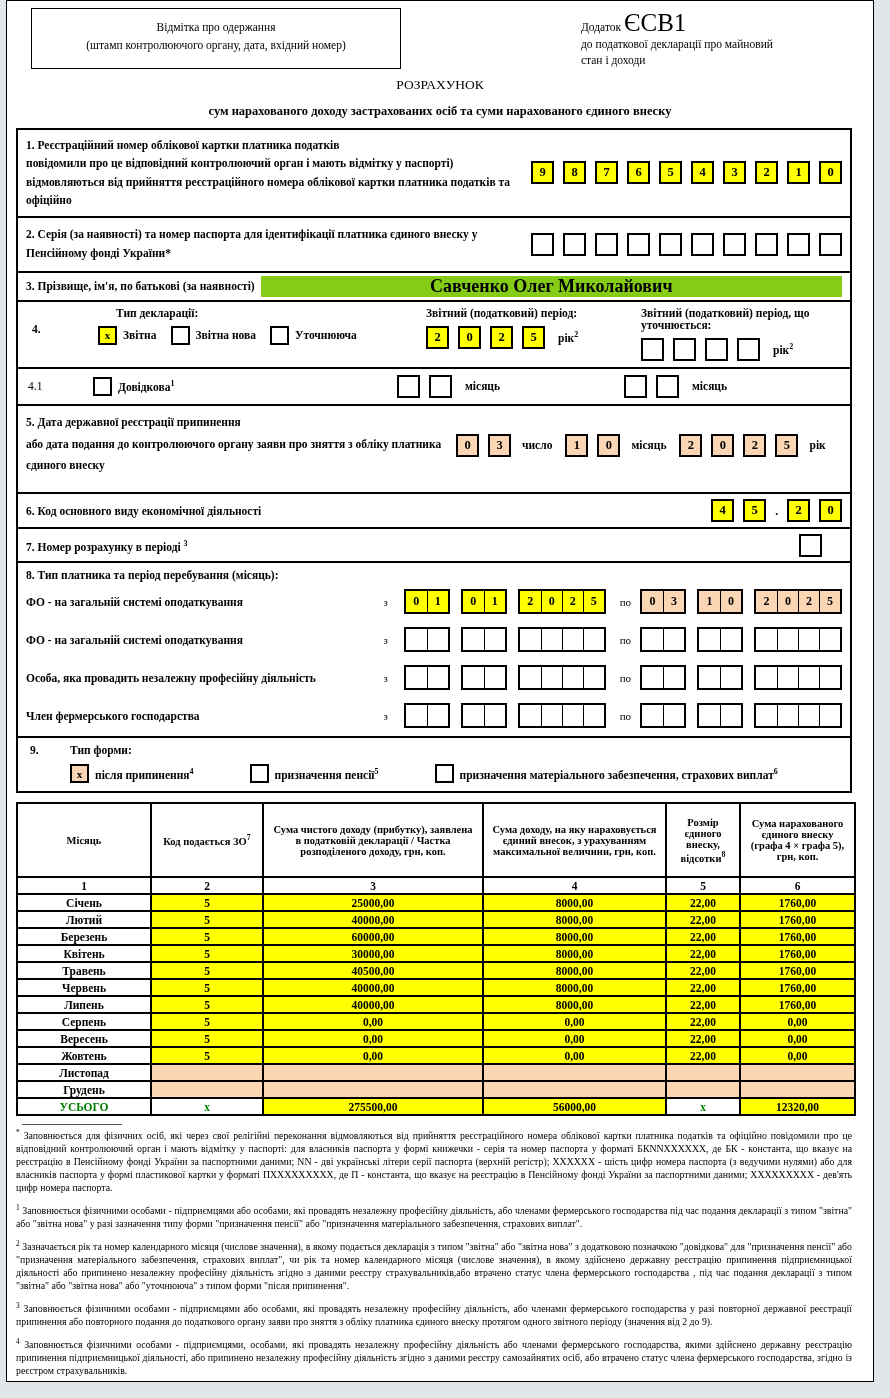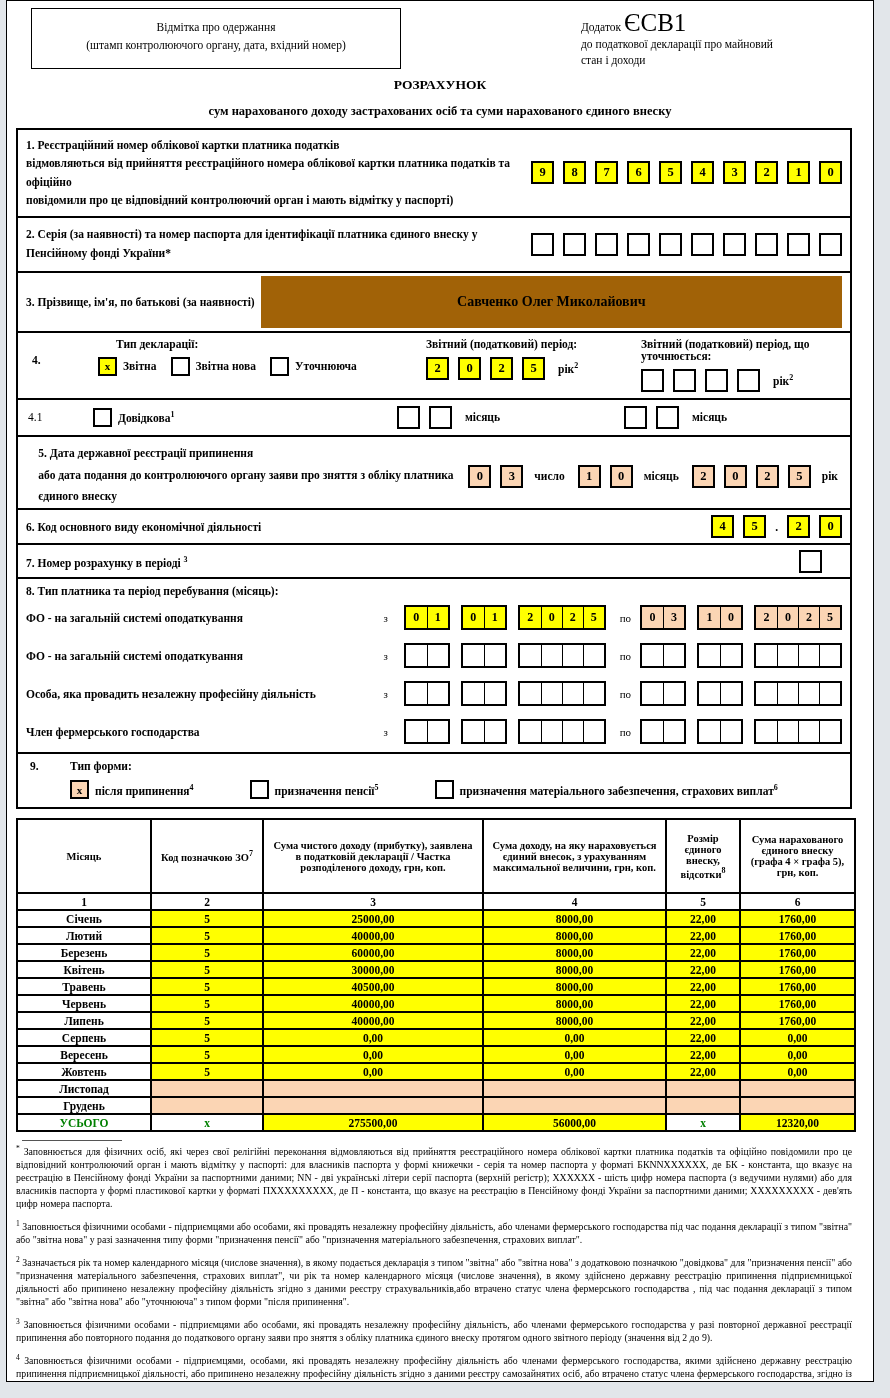--- a/index.html
+++ b/index.html
@@ -5,43 +5,43 @@
   * { margin:0; padding:0; box-sizing:border-box; }
   html,body { width:890px; }
   body { height:1398px; background:#e2e6ea; font-family:"Liberation Serif", serif; color:#000; }
   .page { width:868px; height:1382px; margin-left:6px; background:#fff; border:1.5px solid #000; overflow:hidden; }
 
   
   .header-row { display:flex; justify-content:space-between; padding:7px 14px 0 24px; }
   .stamp-box { width:370px; border:1.5px solid #000; text-align:center; font-size:11.5px; padding:9px 6px; line-height:1.6; }
   .appendix { width:278px; font-size:11.5px; line-height:1.45; padding-top:2px; }
   .appendix-code { font-size:25px; line-height:1; }
-  .title { text-align:center; font-weight:bold; font-size:13.5px; margin-top:8px; }
+  .title { text-align:center; font-weight:normal; font-size:13.5px; margin-top:8px; }
   .subtitle { text-align:center; font-weight:bold; font-size:12.5px; margin-top:11px; margin-bottom:9px; }
 
   
   .sections { margin:0 21px 0 9px; border:2px solid #000; }
   .section { border-bottom:2px solid #000; padding:4px 8px; font-size:11.5px; }
   .section:last-child { border-bottom:none; }
   .b { font-weight:bold; }
   .flexrow { display:flex; align-items:flex-start; }
 
   .cells-row { display:flex; gap:9px; align-items:center; }
   .cell { width:23px; height:23px; border:2px solid #000; display:inline-flex; align-items:center;
           justify-content:center; font-weight:bold; font-size:12.5px; background:#fff; flex:0 0 auto; }
   .cell.y { background:#FFFF00; }
   .cell.p { background:#FBD5B4; }
 
   .s1 { display:flex; justify-content:space-between; padding-top:6px; padding-bottom:6px; }
   .s1-text { width:505px; font-weight:bold; line-height:1.6; }
   .s2 { display:flex; justify-content:space-between; padding-top:7px; padding-bottom:7px; }
   .s2-text { width:505px; font-weight:bold; line-height:1.7; }
   .s3 { display:flex; align-items:center; padding-top:3px; padding-bottom:3px; }
-  .s3-field { flex:1; background:#a16207; text-align:center; font-weight:bold; font-size:14px;
-              margin-left:6px; padding:18px 0; }
+  .s3-field { flex:1; background:#84cc16; text-align:center; font-weight:bold; font-size:18px;
+              margin-left:6px; padding:0 0; }
 
   .checkbox { width:19px; height:19px; border:2px solid #000; display:inline-flex; align-items:center;
               justify-content:center; font-weight:bold; font-size:11px; background:#fff; flex:0 0 auto; }
   .checkbox.cy { background:#FFFF00; }
   .checkbox.cp { background:#FBD5B4; }
   .cb-label { font-weight:bold; margin-left:6px; margin-right:14px; }
 
   .s4 { display:flex; padding-top:5px; padding-bottom:6px; }
   .s4-num { width:42px; font-weight:bold; padding-top:16px; padding-left:6px; }
   .s4-left { width:400px; }
@@ -52,21 +52,21 @@
   .s4-right { flex:1; }
   .unit { font-weight:bold; margin-left:4px; }
   sup { font-size:8px; }
 
   .s41 { display:flex; align-items:center; padding-top:6px; padding-bottom:6px; }
   .s41-num { width:40px; font-weight:normal; padding-left:2px; }
   .s41-left { width:331px; display:flex; align-items:center;padding-left:27px; }
   .s41-mid { width:227px; }
   .s41-right { flex:1; }
 
-  .s5 { display:flex; justify-content:flex-end; padding-top:6px; padding-bottom:0; }
+  .s5 { display:flex; justify-content:flex-start; padding-top:6px; padding-bottom:15px; }
   .s5-text { width:430px; font-weight:bold; line-height:1.9; }
   .s5-cells { display:flex; align-items:center; gap:9px; padding-top:2px; }
   .s5-cells .unit { margin:0 4px 0 2px; }
 
   .s6 { display:flex; justify-content:space-between; align-items:center; padding-top:5px; padding-bottom:5px; }
   .s6 .dot { font-weight:bold; }
   .s7 { display:flex; justify-content:space-between; align-items:center; padding-top:5px; padding-right:28px; }
 
   .s8 { padding-top:6px; padding-bottom:4px; }
   .s8-head { font-weight:bold; margin-bottom:8px; }
@@ -123,22 +123,22 @@
   </div>
 
   <div class="title">РОЗРАХУНОК</div>
   <div class="subtitle">сум нарахованого доходу застрахованих осіб та суми нарахованого єдиного внеску</div>
 
   <div class="sections">
 
     <div class="section s1">
       <div class="s1-text">
         <div>1. Реєстраційний номер облікової картки платника податків</div>
+        <div>повідомили про це відповідний контролюючий орган і мають відмітку у паспорті)</div>
         <div>відмовляються від прийняття реєстраційного номера облікової картки платника податків та офіційно</div>
-        <div>повідомили про це відповідний контролюючий орган і мають відмітку у паспорті)</div>
       </div>
       <div class="cells-row">
           <span class="cell y">9</span>
           <span class="cell y">8</span>
           <span class="cell y">7</span>
           <span class="cell y">6</span>
           <span class="cell y">5</span>
           <span class="cell y">4</span>
           <span class="cell y">3</span>
           <span class="cell y">2</span>
@@ -455,21 +455,21 @@
         <col style="width:134px">
         <col style="width:112px">
         <col style="width:220px">
         <col style="width:183px">
         <col style="width:74px">
         <col style="width:115px">
       </colgroup>
     <thead>
       <tr>
         <th>Місяць</th>
-        <th><span>Код позначкою ЗО</span><sup>7</sup></th>
+        <th><span>Код подається ЗО</span><sup>7</sup></th>
         <th>Сума чистого доходу (прибутку), заявлена в податковій декларації / Частка розподіленого доходу, грн, коп.</th>
         <th>Сума доходу, на яку нараховується єдиний внесок, з урахуванням максимальної величини, грн, коп.</th>
         <th><span>Розмір єдиного внеску, відсотки</span><sup>8</sup></th>
         <th>Сума нарахованого єдиного внеску (графа 4 × графа 5), грн, коп.</th>
       </tr>
       <tr class="colnum">
         <td>1</td>
         <td>2</td>
         <td>3</td>
         <td>4</td>

